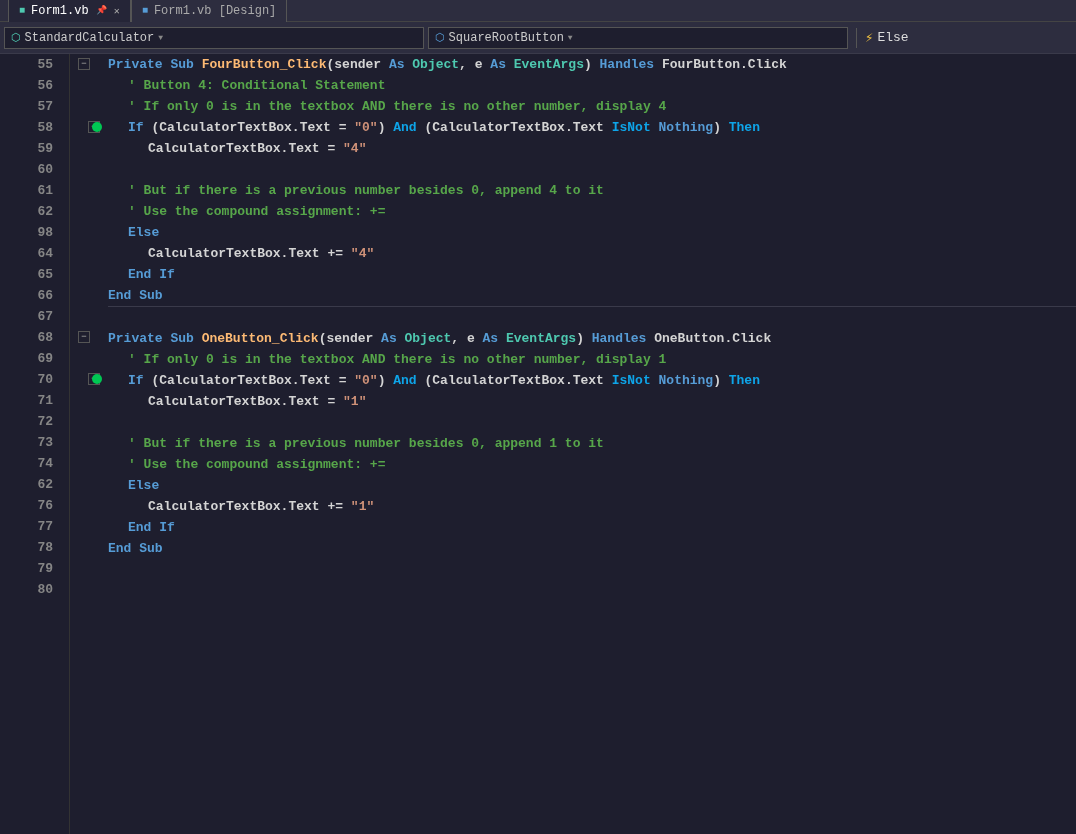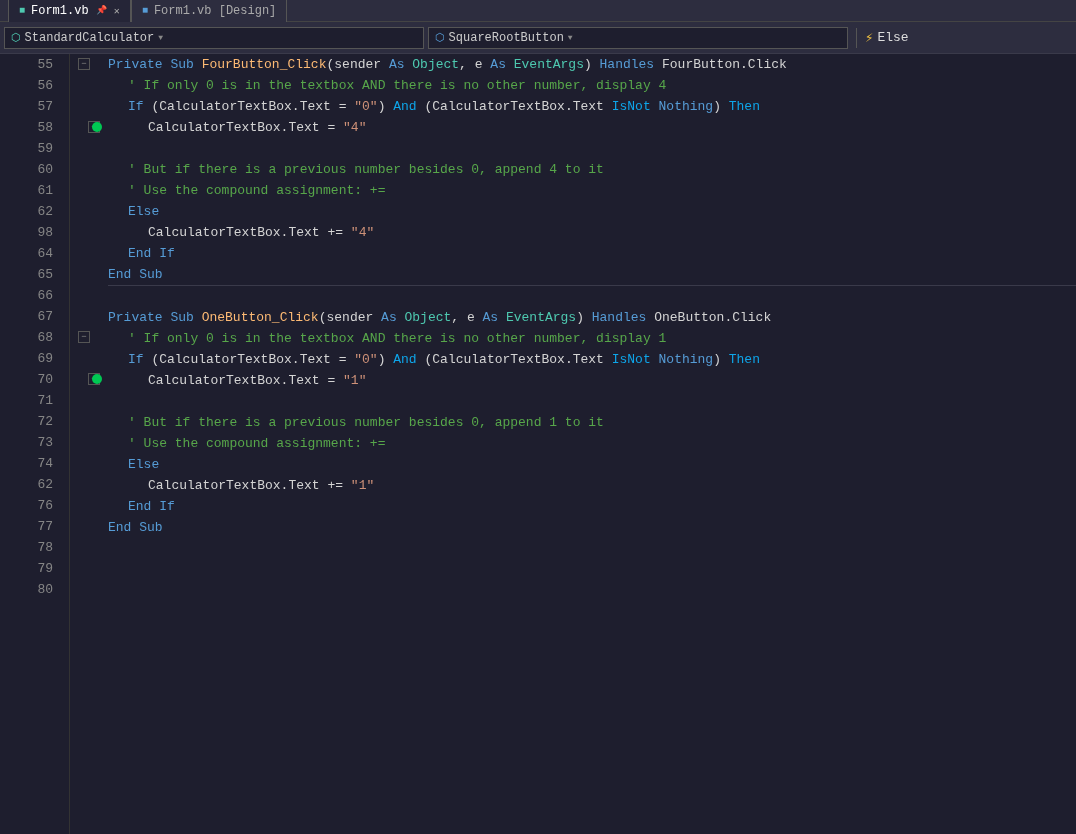--- a/index.html
+++ b/index.html
@@ -212,21 +212,21 @@
     <span>SquareRootButton</span>
     <span class="dropdown-arrow">▼</span>
   </div>
   <div class="toolbar-sep"></div>
   <span class="lightning-icon">⚡</span>
   <span class="click-label">Else</span>
 </div>
 
 <div class="editor-container">
 
-  <div style="display:flex; height:100%; width:100%;">
+  <div style="display:flex; height:100%; width:100%;font-weight:bold;">
 
     <div class="line-numbers" id="line-nums">
         <span class="line-number">55</span>
         <span class="line-number">56</span>
         <span class="line-number">57</span>
         <span class="line-number">58</span>
         <span class="line-number">59</span>
         <span class="line-number">60</span>
         <span class="line-number">61</span>
         <span class="line-number">62</span>
@@ -254,20 +254,21 @@
         <div class="gutter-marker" style="top: 4px;">−</div>
         <div class="gutter-marker" style="top: 277px;">−</div>
         <div class="gutter-marker" style="top: 67px; left: 18px;">−</div>
         <div class="gutter-marker" style="top: 319px; left: 18px;">−</div>
         <div class="breakpoint-dot" style="top: 68px;"></div>
         <div class="breakpoint-dot" style="top: 320px;"></div>
       </div>
 
     <div class="code-area" id="code-area">
         <div class="code-line" style="padding-left: 0px;"><span class="kw">Private </span><span class="kw">Sub </span><span class="ident">FourButton_Click</span><span class="plain">(</span><span class="plain">sender </span><span class="kw">As </span><span class="type">Object</span><span class="plain">, </span><span class="plain">e </span><span class="kw">As </span><span class="type">EventArgs</span><span class="plain">) </span><span class="kw">Handles </span><span class="plain">FourButton.Click</span></div>
+        <div class="code-line" style="padding-left: 20px;"><span class="comment">' Button 4: Conditional Statement</span></div>
         <div class="code-line" style="padding-left: 20px;"><span class="comment">' If only 0 is in the textbox AND there is no other number, display 4</span></div>
         <div class="code-line" style="padding-left: 20px;"><span class="kw">If </span><span class="plain">(CalculatorTextBox.Text = </span><span class="str">"0"</span><span class="plain">) </span><span class="kw2">And </span><span class="plain">(CalculatorTextBox.Text </span><span class="kw2">IsNot </span><span class="kw">Nothing</span><span class="plain">) </span><span class="kw2">Then</span></div>
         <div class="code-line" style="padding-left: 40px;"><span class="plain">CalculatorTextBox.Text = </span><span class="str">"4"</span></div>
         <div class="code-line" style="padding-left: 0px;"></div>
         <div class="code-line" style="padding-left: 20px;"><span class="comment">' But if there is a previous number besides 0, append 4 to it</span></div>
         <div class="code-line" style="padding-left: 20px;"><span class="comment">' Use the compound assignment: +=</span></div>
         <div class="code-line" style="padding-left: 20px;"><span class="kw">Else</span></div>
         <div class="code-line" style="padding-left: 40px;"><span class="plain">CalculatorTextBox.Text += </span><span class="str">"4"</span></div>
         <div class="code-line" style="padding-left: 20px;"><span class="kw">End If</span></div>
         <div class="code-line" style="padding-left: 0px;"><span class="kw">End Sub</span></div>

